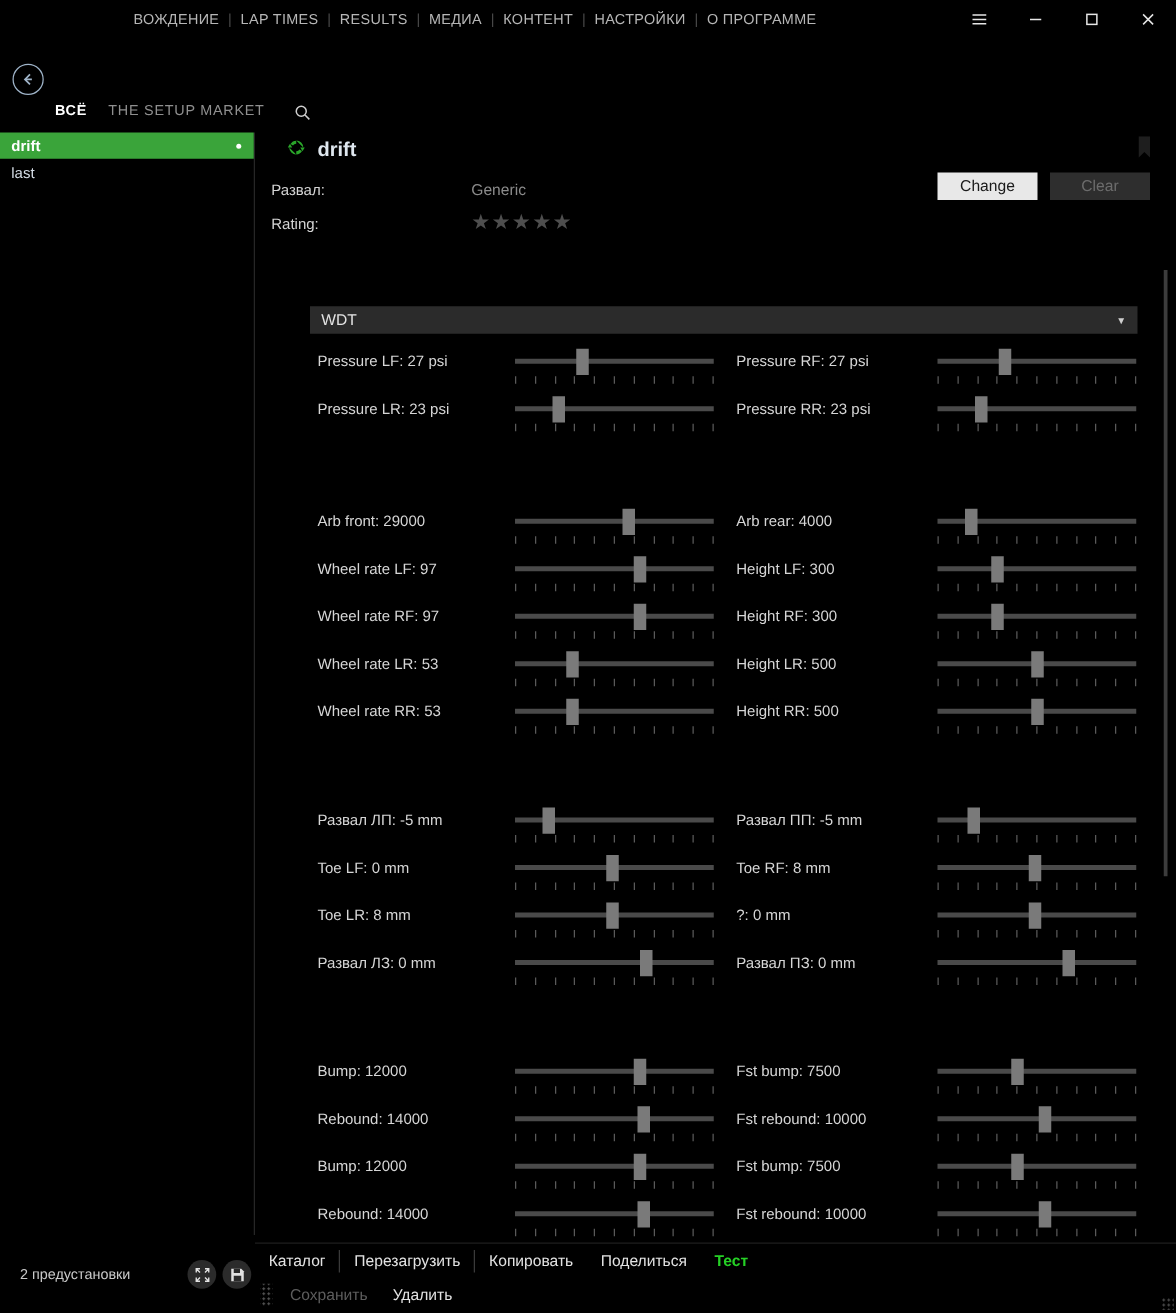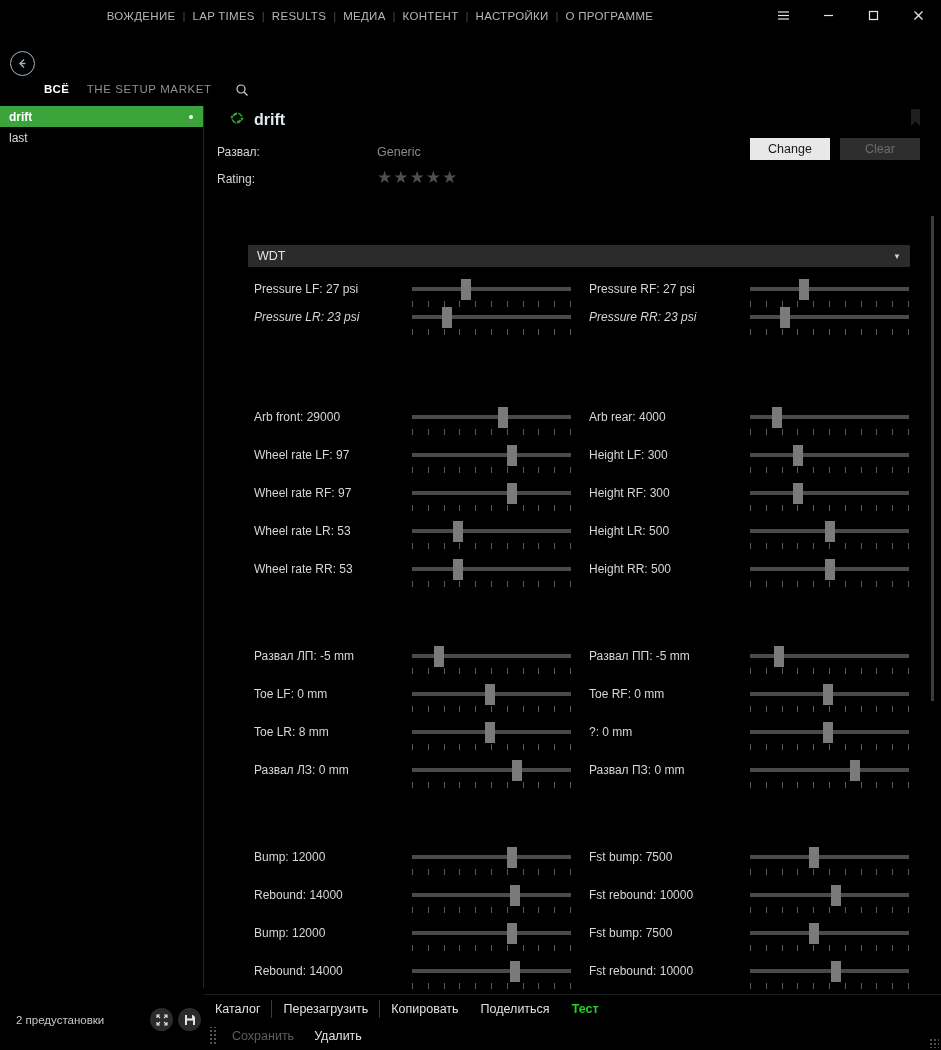--- a/index.html
+++ b/index.html
@@ -357,21 +357,21 @@
                 <div class="tick" style="left: 63.2px;"></div>
                 <div class="tick" style="left: 79px;"></div>
                 <div class="tick" style="left: 94.8px;"></div>
                 <div class="tick" style="left: 110.6px;"></div>
                 <div class="tick" style="left: 126.4px;"></div>
                 <div class="tick" style="left: 142.2px;"></div>
                 <div class="tick" style="left: 158px;"></div>
               </div>
             </div>
           </div>
-          <div class="srow" style="top: 28px; font-style: italic;">
+          <div class="srow" style="top: 38px;">
             <div class="slab left">Pressure LR: 23 psi</div>
             <div class="slider col-l">
               <div class="track"></div>
               <div class="thumb" style="left: 34.98px;"></div>
               <div class="ticks">
                 <div class="tick" style="left: 0px;"></div>
                 <div class="tick" style="left: 15.8px;"></div>
                 <div class="tick" style="left: 31.6px;"></div>
                 <div class="tick" style="left: 47.4px;"></div>
                 <div class="tick" style="left: 63.2px;"></div>
@@ -646,21 +646,21 @@
                 <div class="tick" style="left: 47.4px;"></div>
                 <div class="tick" style="left: 63.2px;"></div>
                 <div class="tick" style="left: 79px;"></div>
                 <div class="tick" style="left: 94.8px;"></div>
                 <div class="tick" style="left: 110.6px;"></div>
                 <div class="tick" style="left: 126.4px;"></div>
                 <div class="tick" style="left: 142.2px;"></div>
                 <div class="tick" style="left: 158px;"></div>
               </div>
             </div>
-            <div class="slab right">Toe RF: 0 mm</div>
+            <div class="slab right">Toe RF: 8 mm</div>
             <div class="slider col-r">
               <div class="track"></div>
               <div class="thumb" style="left: 77.91px;"></div>
               <div class="ticks">
                 <div class="tick" style="left: 0px;"></div>
                 <div class="tick" style="left: 15.8px;"></div>
                 <div class="tick" style="left: 31.6px;"></div>
                 <div class="tick" style="left: 47.4px;"></div>
                 <div class="tick" style="left: 63.2px;"></div>
                 <div class="tick" style="left: 79px;"></div>

